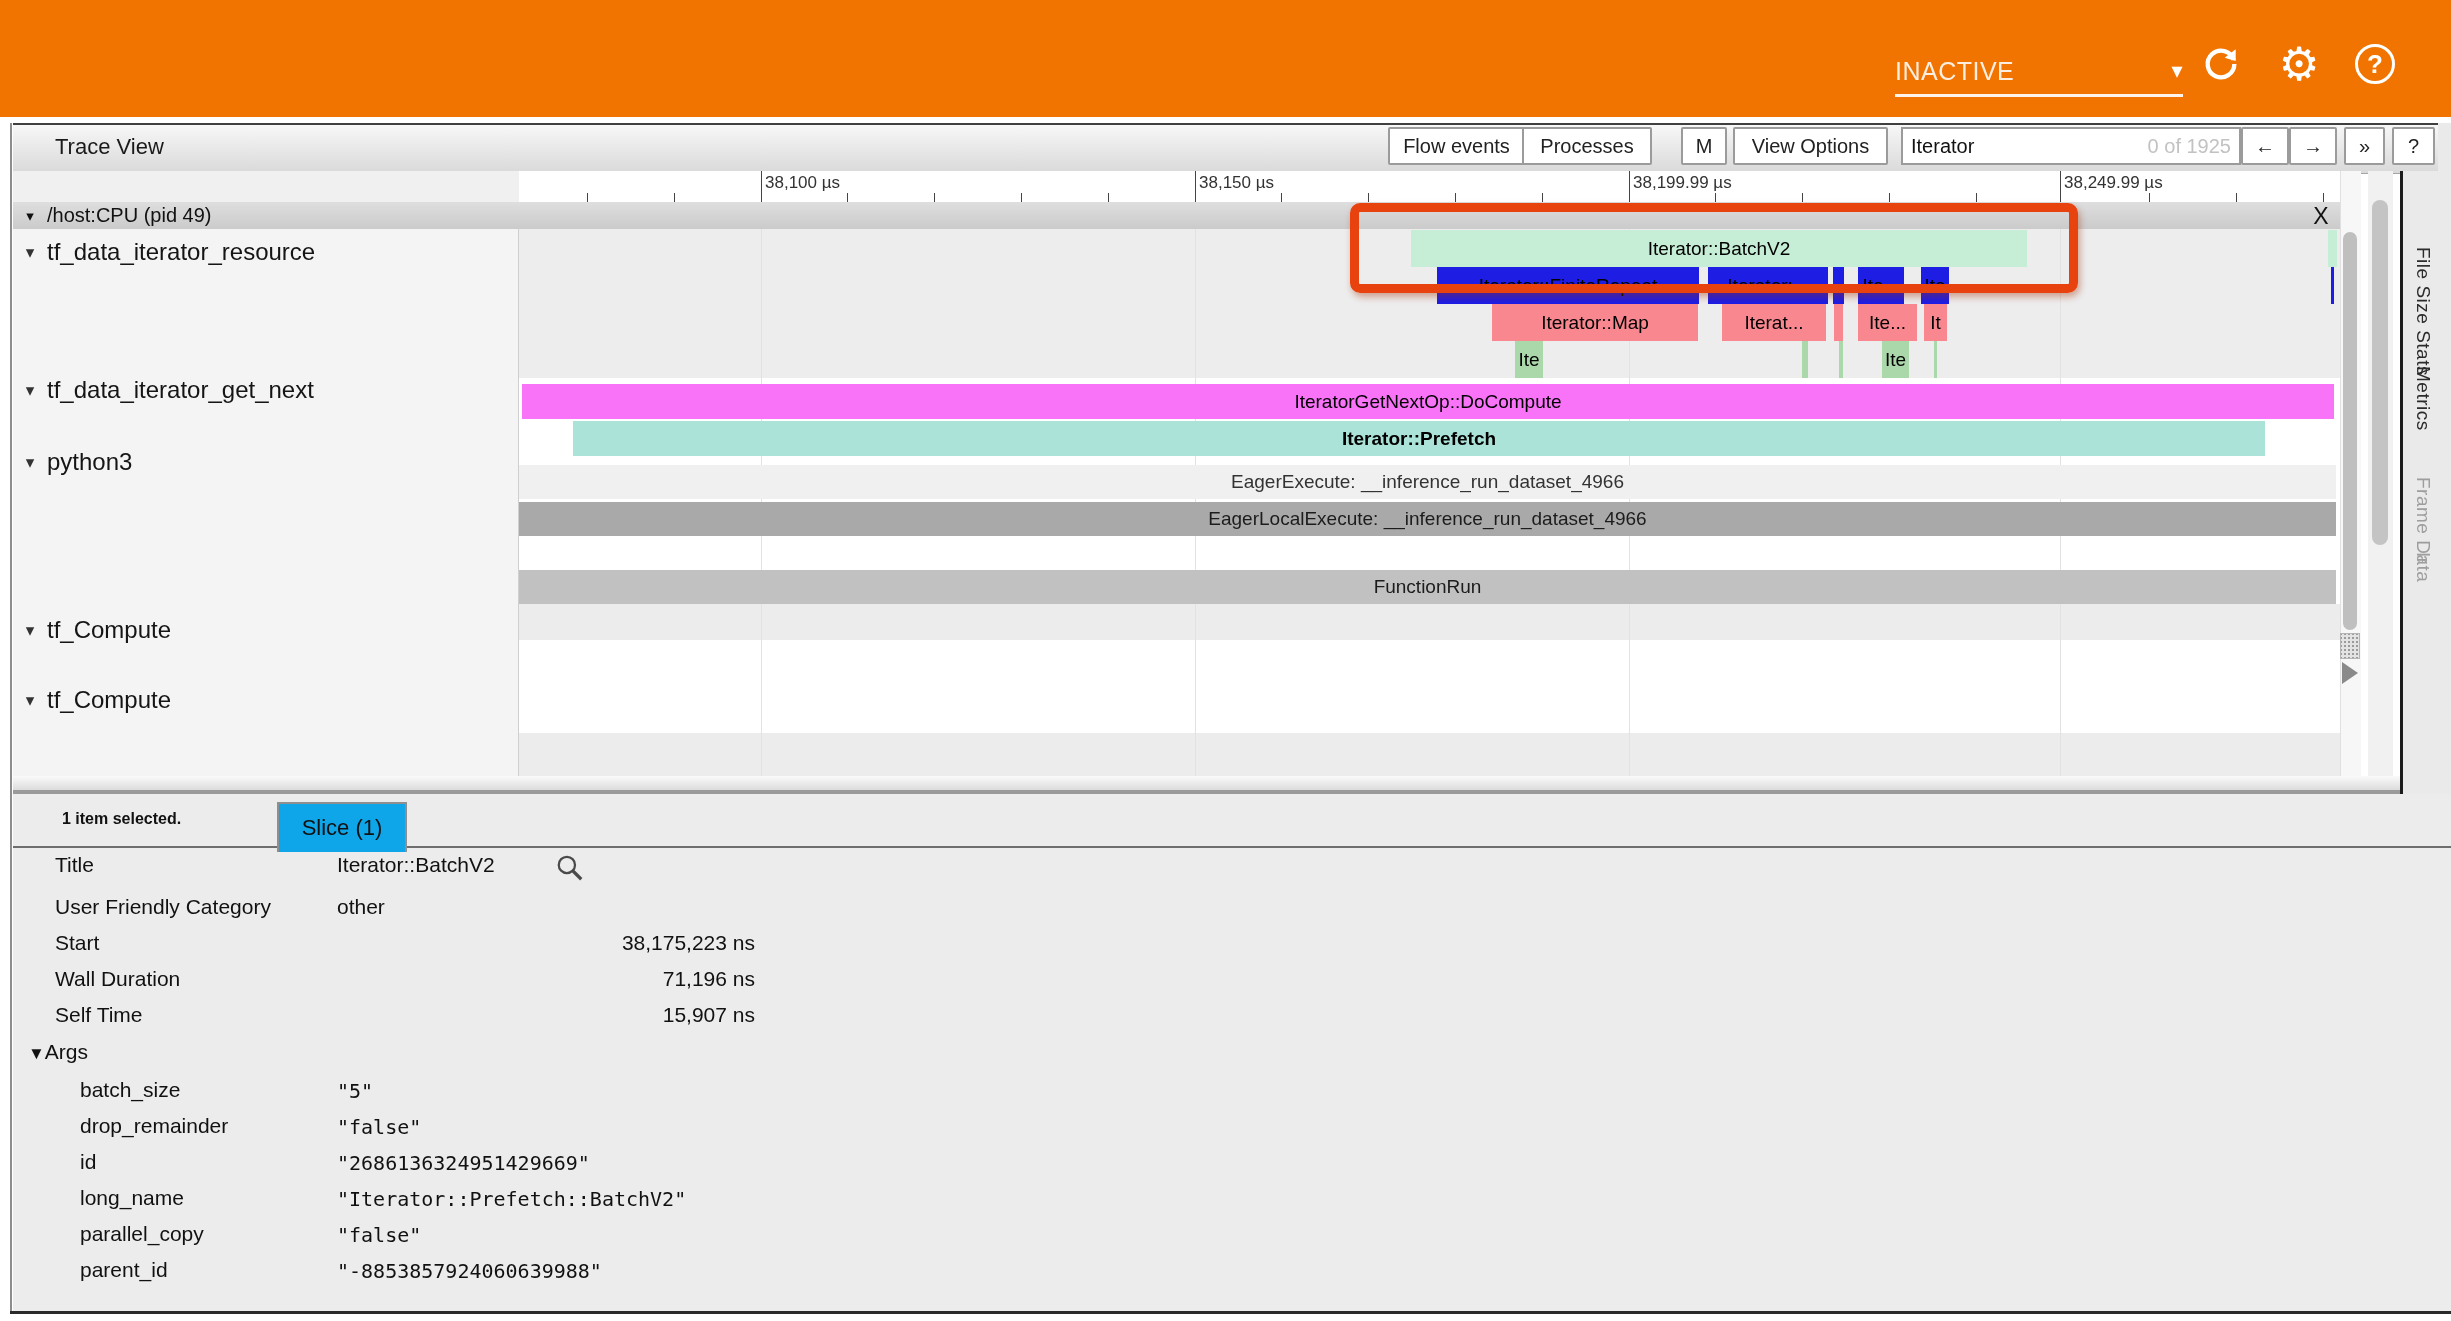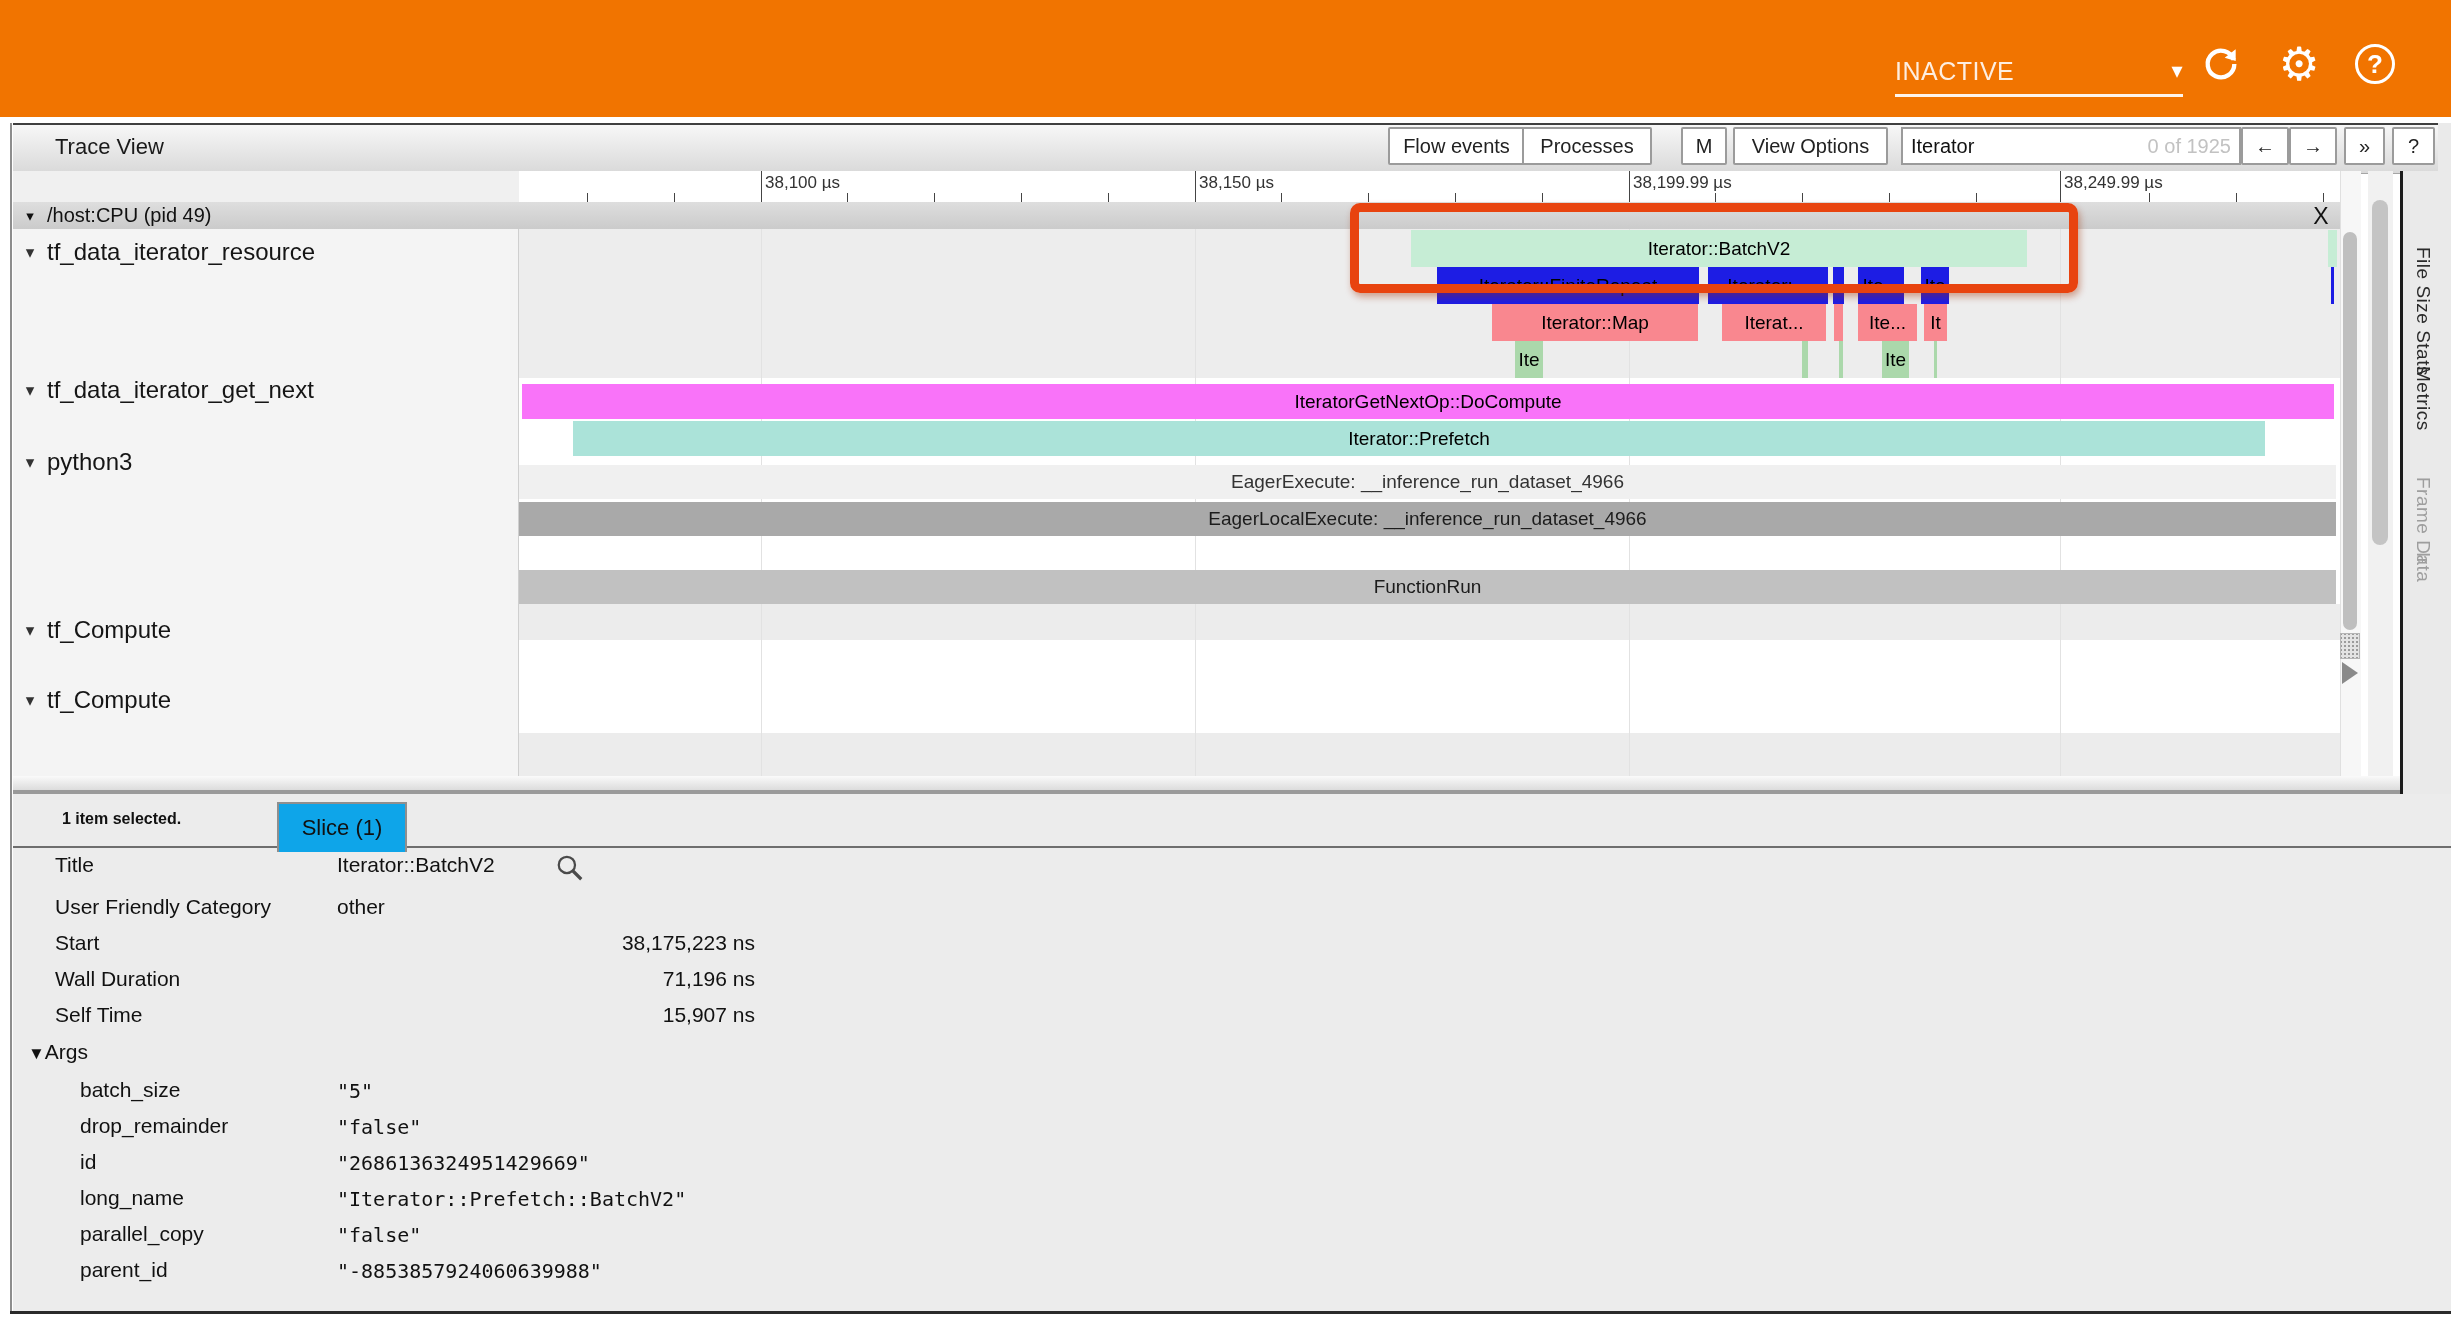--- a/index.html
+++ b/index.html
@@ -196,21 +196,21 @@
     <div class="ev abs" style="left: 1722px; top: 304px; width: 104px; height: 37px; background: rgb(249, 135, 143); line-height: 37px; color: rgb(0, 0, 0);">Iterat...</div>
     <div class="ev abs" style="left: 1834px; top: 304px; width: 9px; height: 37px; background: rgb(249, 135, 143); line-height: 37px; color: rgb(0, 0, 0);"></div>
     <div class="ev abs" style="left: 1858px; top: 304px; width: 59px; height: 37px; background: rgb(249, 135, 143); line-height: 37px; color: rgb(0, 0, 0);">Ite...</div>
     <div class="ev abs" style="left: 1924px; top: 304px; width: 23px; height: 37px; background: rgb(249, 135, 143); line-height: 37px; color: rgb(0, 0, 0);">It</div>
     <div class="ev abs" style="left: 1515px; top: 341px; width: 28px; height: 37px; background: rgb(171, 216, 171); line-height: 37px; color: rgb(0, 0, 0);">Ite</div>
     <div class="ev abs" style="left: 1802px; top: 341px; width: 6px; height: 37px; background: rgb(171, 216, 171); line-height: 37px; color: rgb(0, 0, 0);"></div>
     <div class="ev abs" style="left: 1839px; top: 341px; width: 4px; height: 37px; background: rgb(171, 216, 171); line-height: 37px; color: rgb(0, 0, 0);"></div>
     <div class="ev abs" style="left: 1882px; top: 341px; width: 27px; height: 37px; background: rgb(171, 216, 171); line-height: 37px; color: rgb(0, 0, 0);">Ite</div>
     <div class="ev abs" style="left: 1934px; top: 341px; width: 3px; height: 37px; background: rgb(171, 216, 171); line-height: 37px; color: rgb(0, 0, 0);"></div>
     <div class="ev abs" style="left: 522px; top: 384px; width: 1812px; height: 35px; background: rgb(249, 115, 249); line-height: 35px; color: rgb(0, 0, 0);">IteratorGetNextOp::DoCompute</div>
-    <div class="ev abs" style="left: 573px; top: 421px; width: 1692px; height: 35px; background: rgb(171, 227, 217); line-height: 35px; color: rgb(0, 0, 0);">Iterator::Prefetch</div>
+    <div class="ev abs" style="left: 573px; top: 421px; width: 1692px; height: 35px; background: rgb(171, 227, 217); line-height: 35px; color: rgb(0, 0, 0); font-weight: bold;">Iterator::Prefetch</div>
     <div class="ev abs" style="left: 519px; top: 465px; width: 1817px; height: 34px; background: rgb(240, 240, 240); line-height: 34px; color: rgb(51, 51, 51);">EagerExecute: __inference_run_dataset_4966</div>
     <div class="ev abs" style="left: 519px; top: 502px; width: 1817px; height: 34px; background: rgb(169, 169, 169); line-height: 34px; color: rgb(28, 28, 28);">EagerLocalExecute: __inference_run_dataset_4966</div>
     <div class="ev abs" style="left: 519px; top: 570px; width: 1817px; height: 34px; background: rgb(193, 193, 193); line-height: 34px; color: rgb(28, 28, 28);">FunctionRun</div>
     <div class="abs" style="left: 1350px; top: 203px; width: 728px; height: 90px; border: 9px solid rgb(232, 67, 15); border-radius: 10px; box-sizing: border-box; box-shadow: rgba(160, 45, 0, 0.4) 2px 4px 7px; z-index: 40; pointer-events: none;"></div>
     <div class="tracklab abs" style="top: 234px; height: 36px;">
       <div class="tri" style="position: static;">▾</div>
       <span>tf_data_iterator_resource</span>
     </div>
     <div class="tracklab abs" style="top: 372px; height: 36px;">
       <div class="tri" style="position: static;">▾</div>

